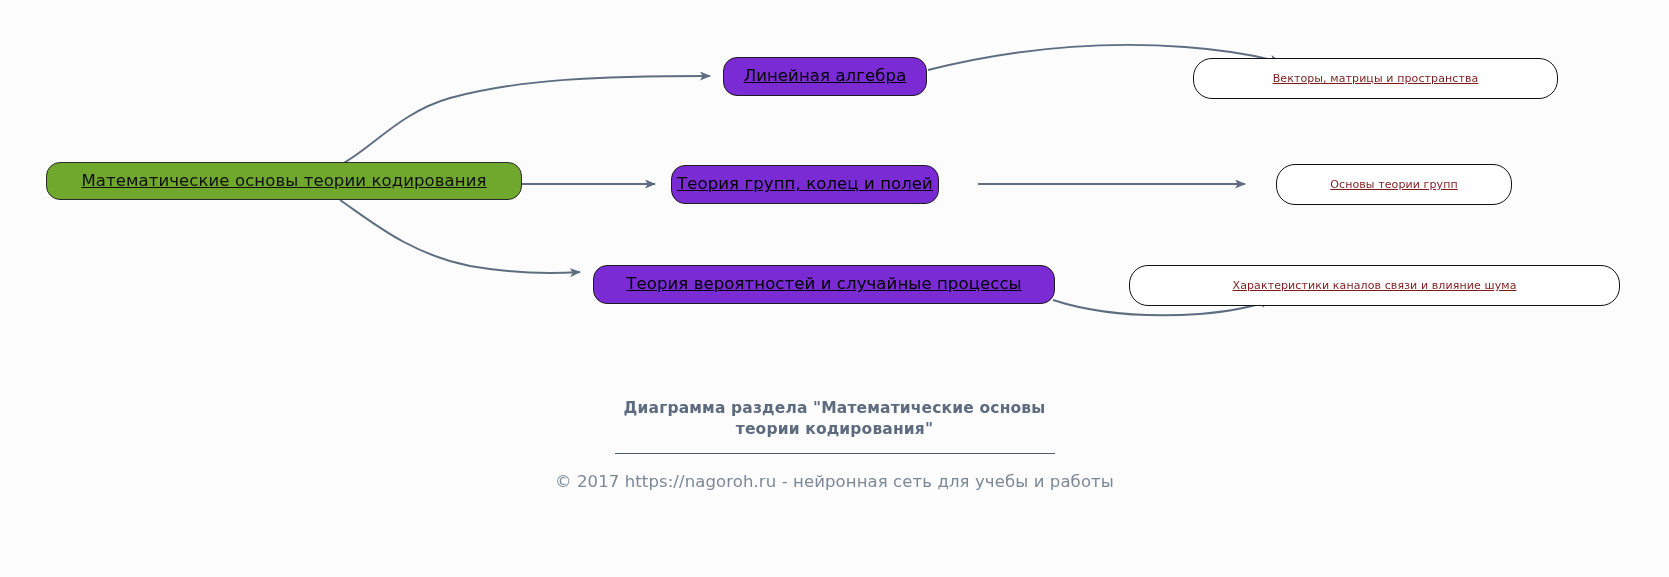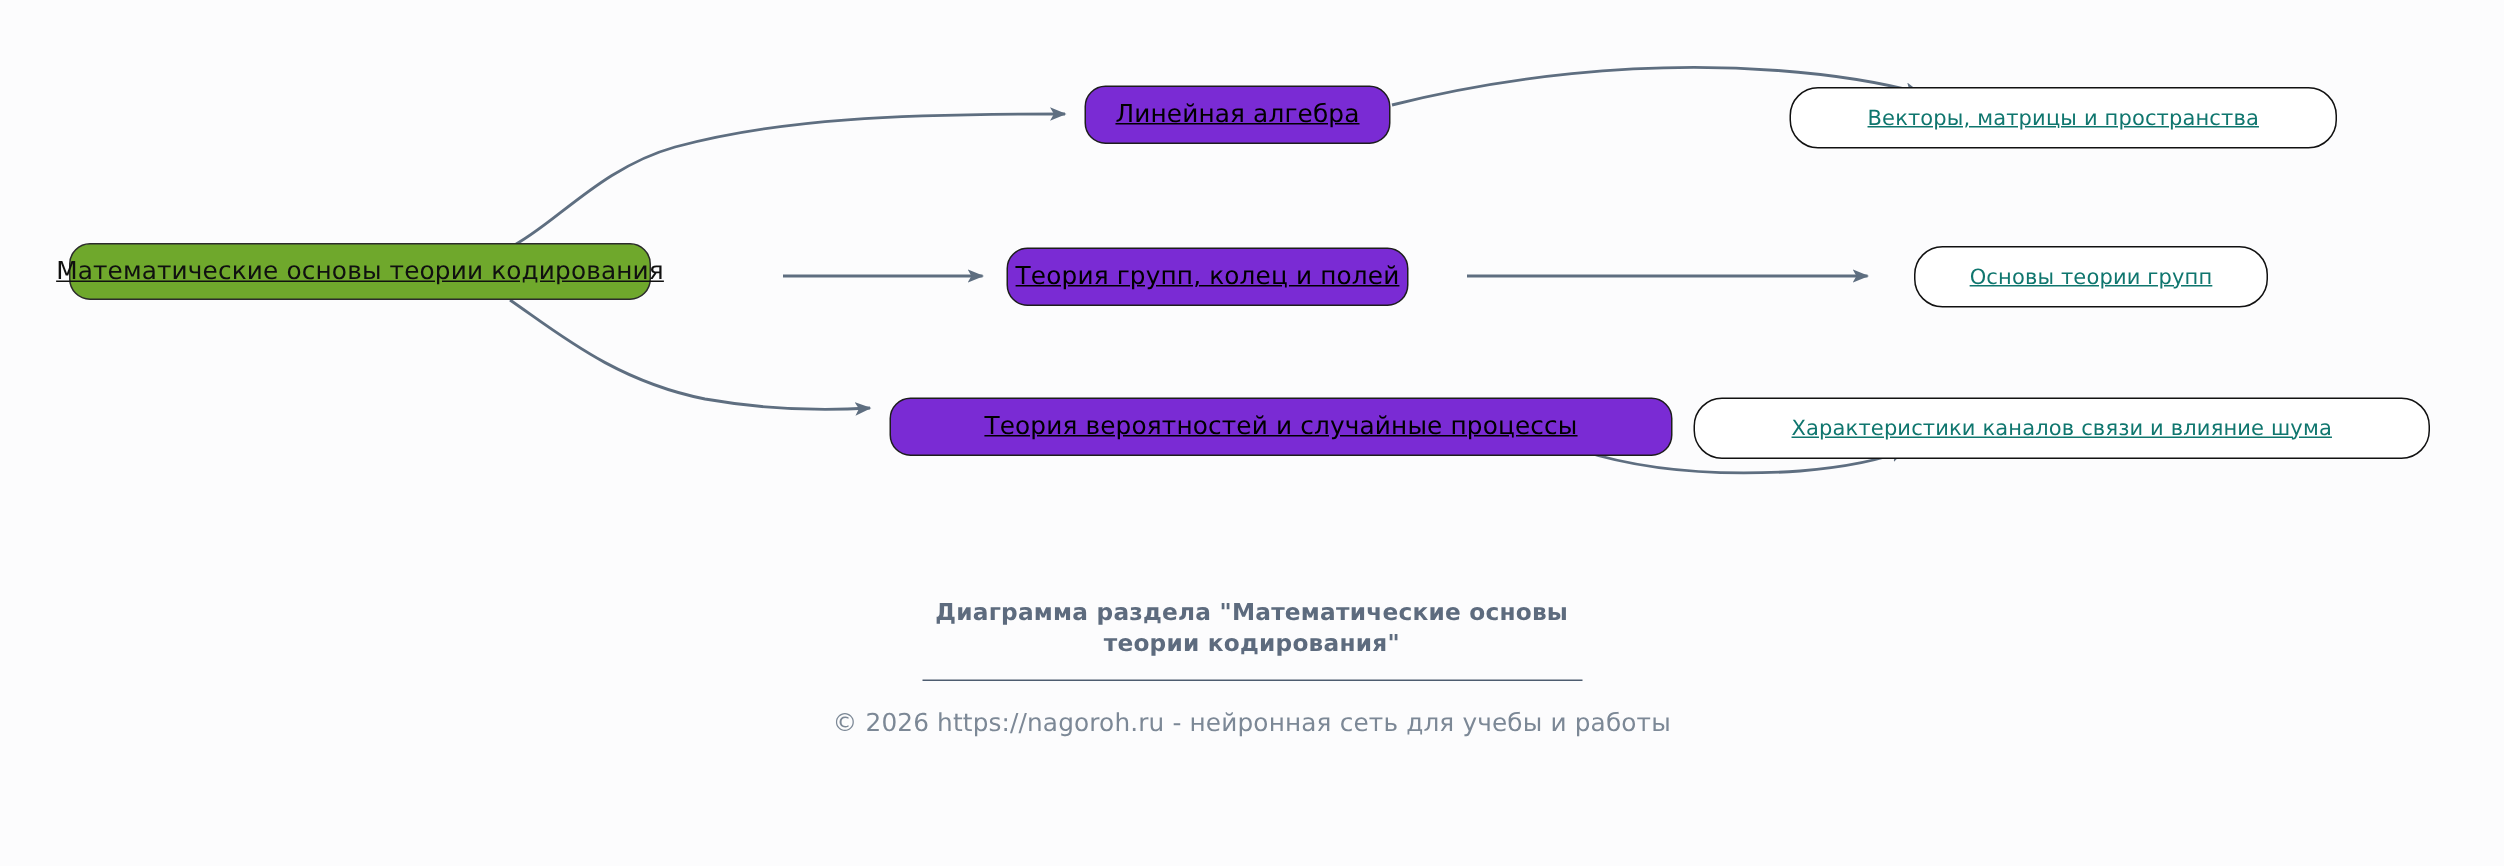--- a/index.html
+++ b/index.html
@@ -66,22 +66,22 @@
   .node-branch {
     background: #7a2bd4;
     border: 1.4px solid #1d1d1d;
     color: #000000;
     font-size: 16.5px;
   }
 
   .node-leaf {
     background: #ffffff;
     border: 1.6px solid #111111;
-    color: #0f766e;
-    font-size: 14px;
+    color: #7f1d1d;
+    font-size: 11px;
     border-radius: 19px;
   }
 
   
   #caption-block {
     position: absolute;
     left: 0;
     top: 398px;
     width: 1669px;
     text-align: center;
@@ -129,33 +129,33 @@
 
       <path d="M 340,200 C 372,222 410,254 470,266 C 510,273 548,274 580,272" fill="none" stroke="#5e6e80" stroke-width="1.9" marker-end="url(#arrowhead)"></path>
 
       <path d="M 928,70 C 1000,52 1090,40 1185,47 C 1225,50 1258,56 1280,62" fill="none" stroke="#5e6e80" stroke-width="1.9" marker-end="url(#arrowhead)"></path>
 
       <path d="M 978,184 L 1245,184" fill="none" stroke="#5e6e80" stroke-width="1.9" marker-end="url(#arrowhead)"></path>
 
       <path d="M 1053,300 C 1090,312 1140,318 1200,314 C 1235,311 1258,305 1270,300" fill="none" stroke="#5e6e80" stroke-width="1.9" marker-end="url(#arrowhead)"></path>
     </svg>
 
-    <div class="node node-root" style="left:46px; top:162px; width:388px; height:38px;">
+    <div class="node node-root" style="left:46px; top:162px; width:476px; height:38px;">
       <span class="node-label">Математические основы теории кодирования</span>
     </div>
 
     <div class="node node-branch" style="left:723px; top:57px; width:204px; height:39px;">
       <span class="node-label">Линейная алгебра</span>
     </div>
 
     <div class="node node-branch" style="left:671px; top:165px; width:268px; height:39px;">
       <span class="node-label">Теория групп, колец и полей</span>
     </div>
 
-    <div class="node node-branch" style="left:593px; top:265px; width:522px; height:39px;">
+    <div class="node node-branch" style="left:593px; top:265px; width:462px; height:39px;">
       <span class="node-label">Теория вероятностей и случайные процессы</span>
     </div>
 
     <div class="node node-leaf" style="left:1193px; top:58px; width:365px; height:41px;">
       <span class="node-label">Векторы, матрицы и пространства</span>
     </div>
 
     <div class="node node-leaf" style="left:1258px; top:164px; width:236px; height:41px;margin-left:18px;">
       <span class="node-label">Основы теории групп</span>
     </div>
@@ -165,16 +165,16 @@
     </div>
 
   </div>
 
   <div id="caption-block">
     <div id="diagram-caption">
       <div>Диаграмма раздела "Математические основы</div>
       <div>теории кодирования"</div>
     </div>
     <div id="caption-divider"></div>
-    <div id="footer-text">© 2026 https://nagoroh.ru - нейронная сеть для учебы и работы</div>
+    <div id="footer-text">© 2017 https://nagoroh.ru - нейронная сеть для учебы и работы</div>
   </div>
 
 </div>
 
 </body></html>

